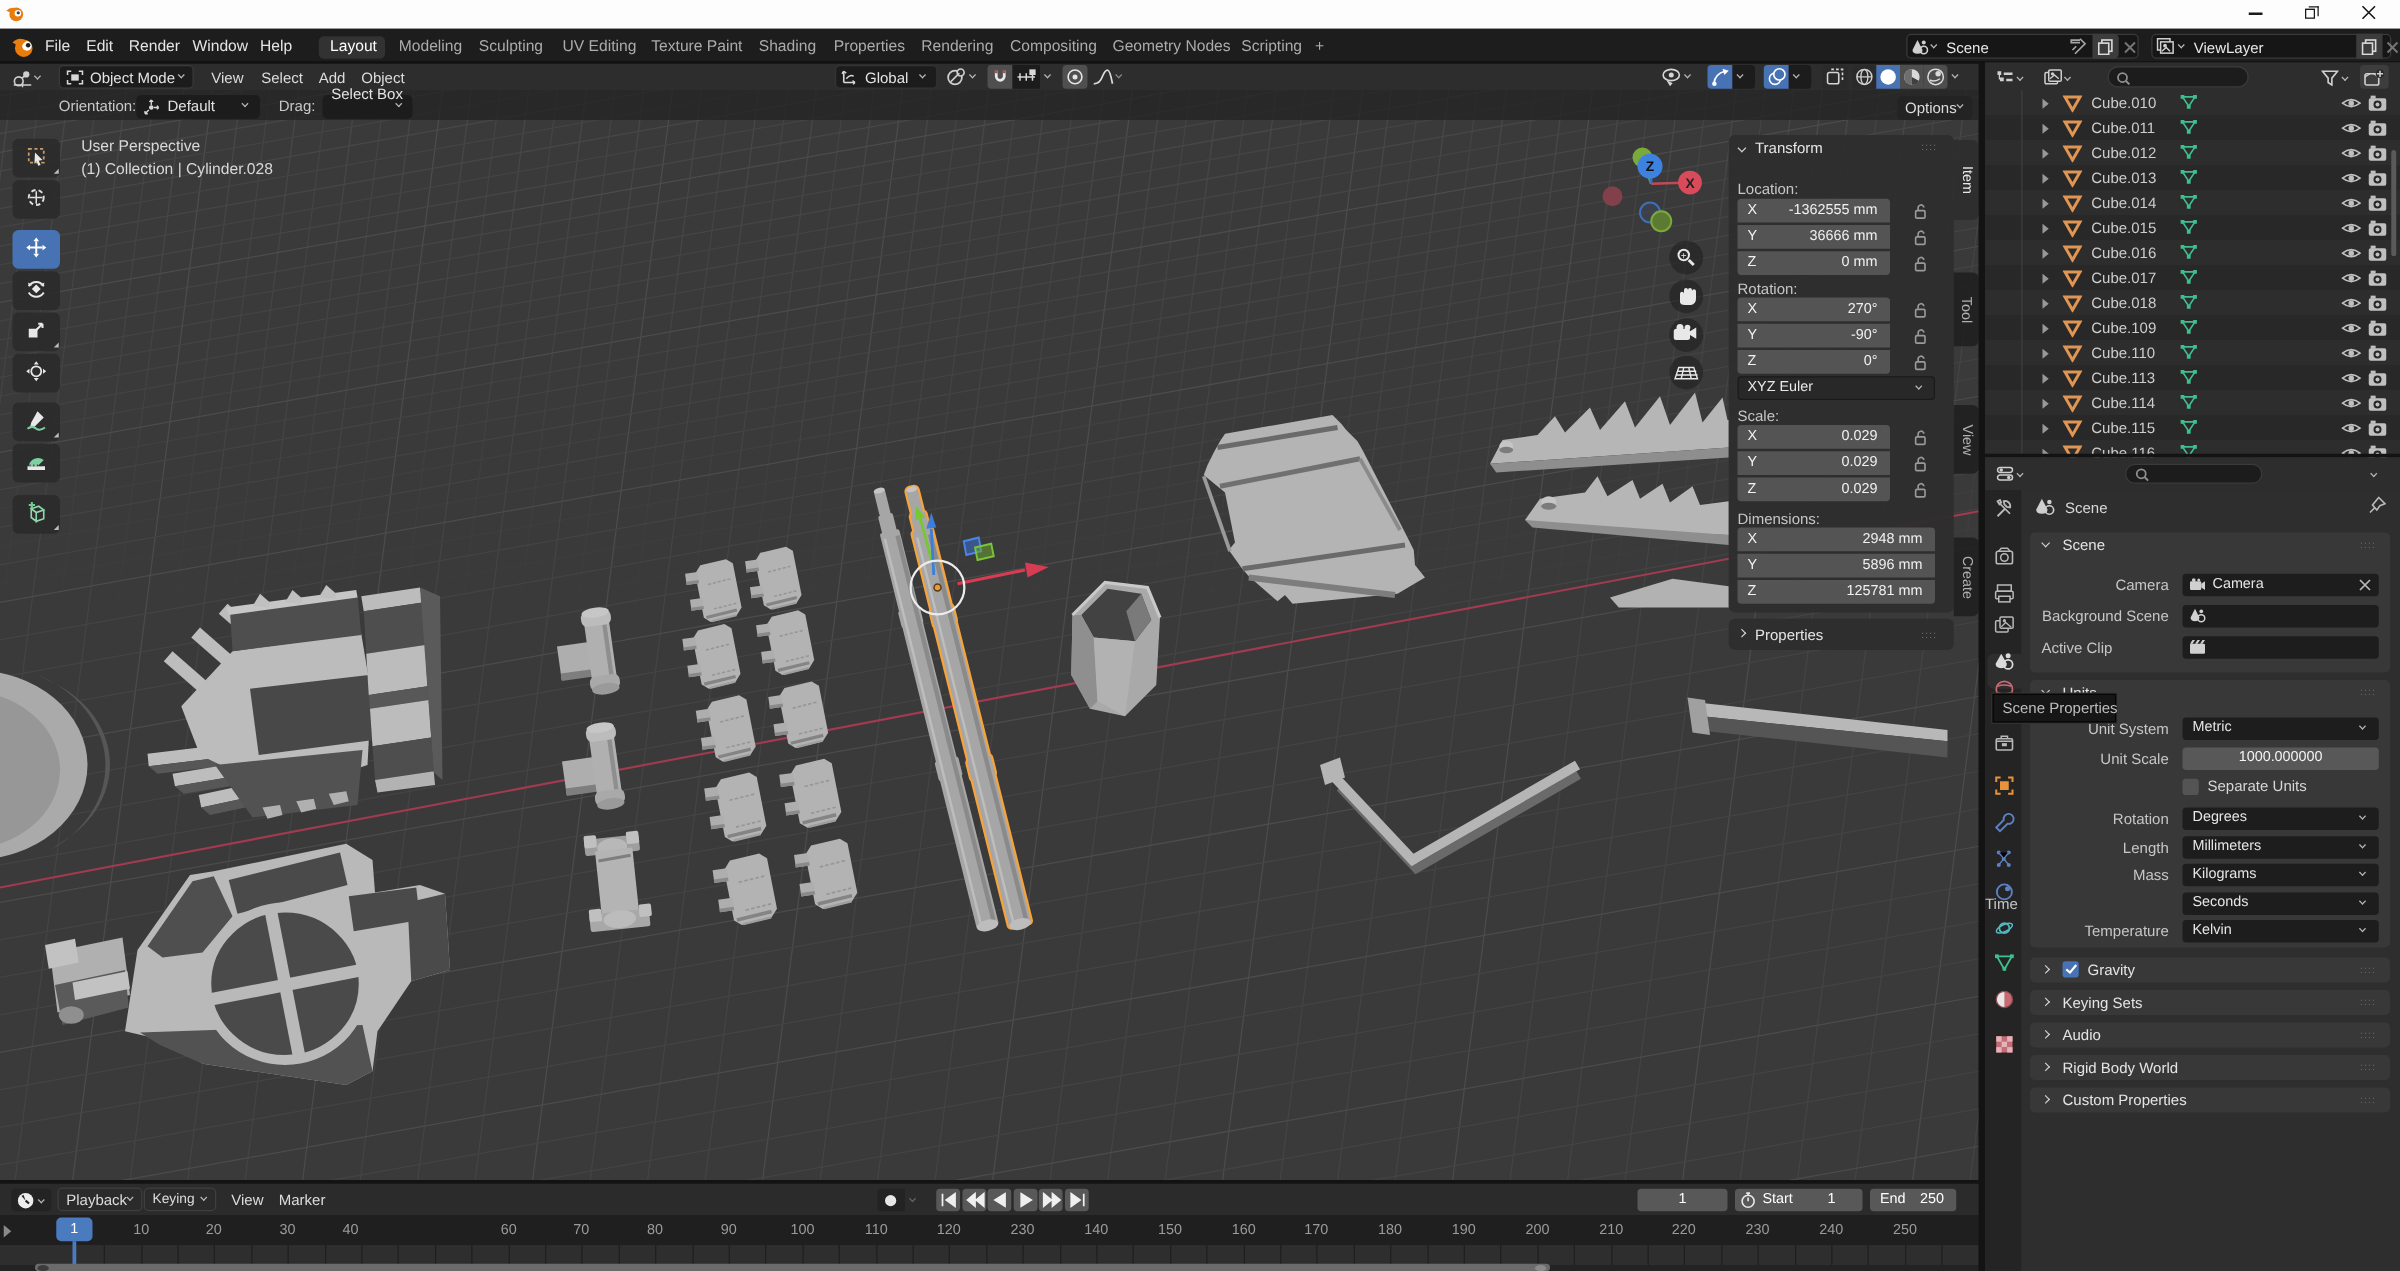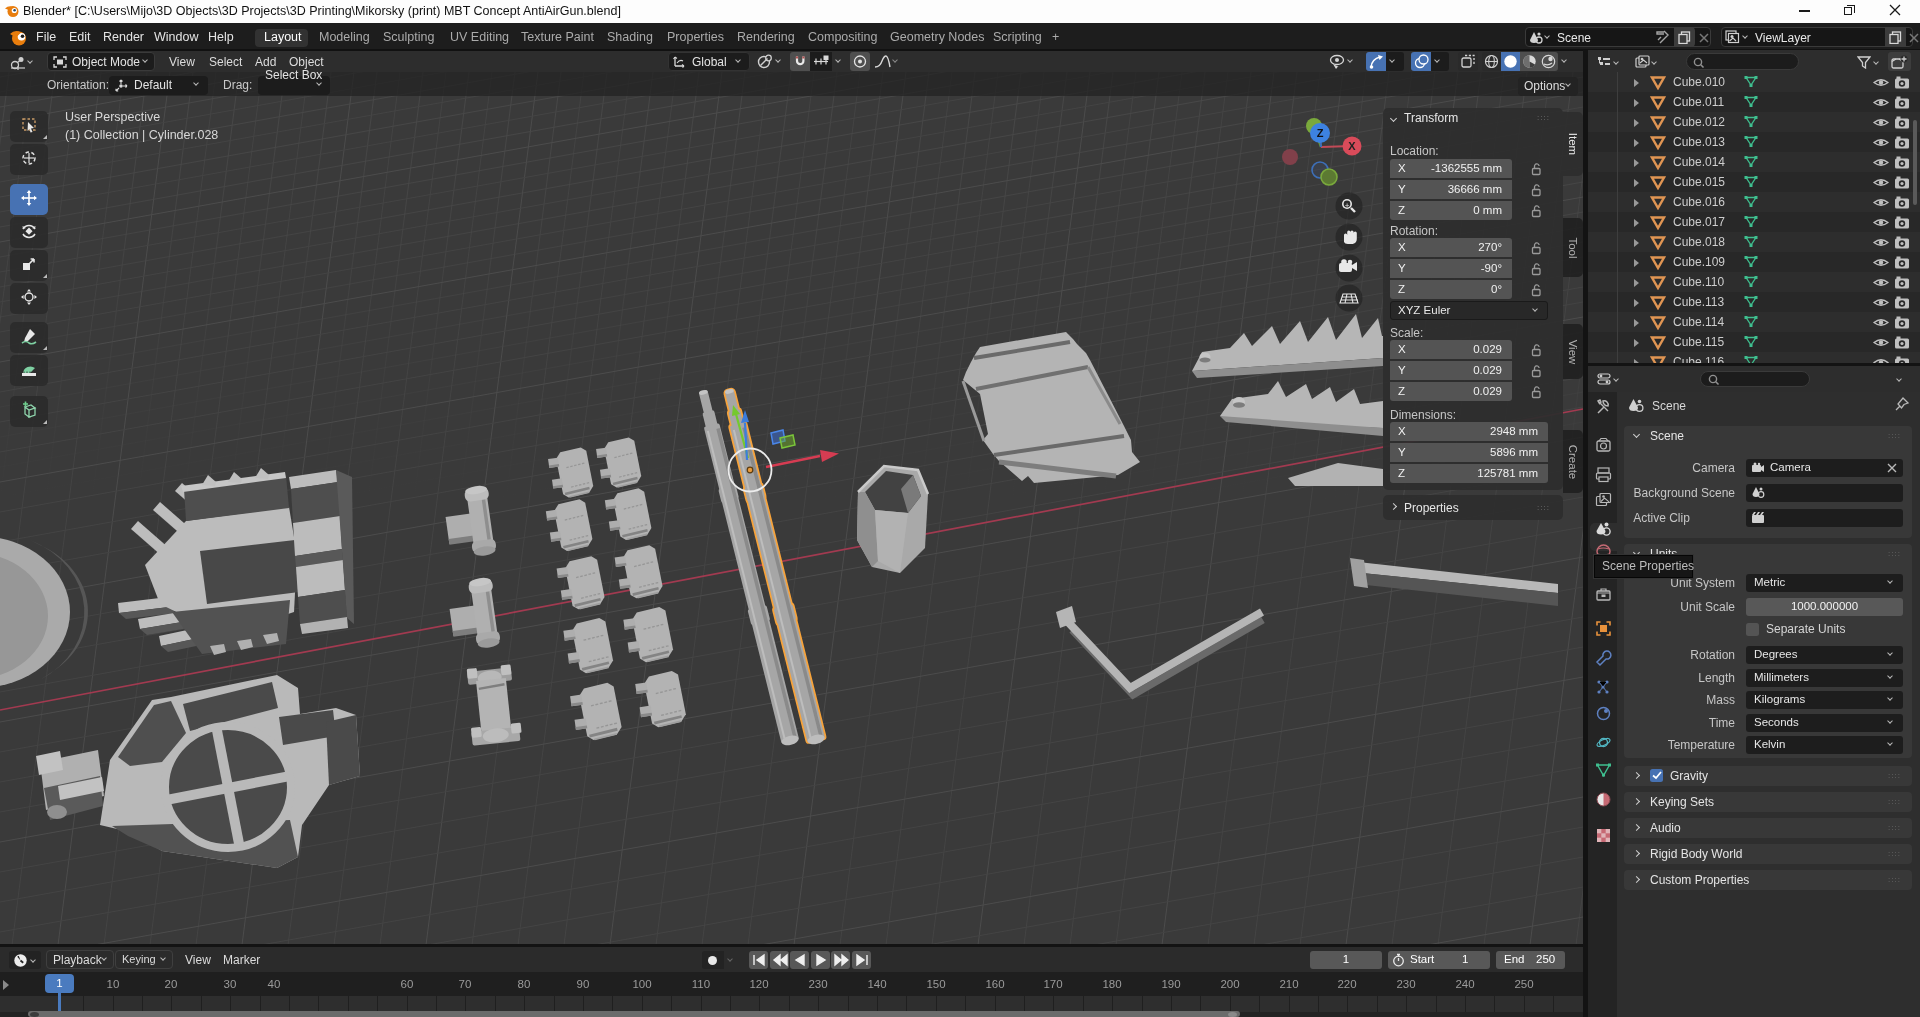--- a/index.html
+++ b/index.html
@@ -410,21 +410,20 @@
         <path d="M1343,222 h12 l3,9 h-18 Z M1347,222 l-2,9 M1351,222 l2,9 M1342,225 h15 M1341,228 h17" stroke="#e8e8e8" stroke-width="1.1" fill="none"></path>
       </g>
     </svg>
 <div style="position:absolute;left:0;top:0;width:1920px;height:23px;background:#fdfdfd"></div>
     <svg style="position:absolute;left:4px;top:3px" width="16" height="16">
       <circle cx="9" cy="8.5" r="5.5" fill="#e87d0d"></circle>
       <circle cx="10.3" cy="7.5" r="2.6" fill="#fff"></circle>
       <circle cx="10.6" cy="7.2" r="1.3" fill="#2a4a6a"></circle>
       <path d="M1,5.5 Q4.5,2 9.5,3.8 L6,7.5 Z" fill="#e87d0d"></path>
     </svg>
-    <div style="position:absolute;left:23px;top:4px;font-size:12.5px;color:#111;white-space:pre">Blender* [C:\Users\Mijo\3D Objects\3D Projects\3D Printing\Mikorsky (print) MBT Concept AntiAirGun.blend]</div>
     <div style="position:absolute;left:1799px;top:10px;width:11px;height:1.5px;background:#1a1a1a"></div>
     <div style="position:absolute;left:1844px;top:7px;width:8px;height:8px;border:1.2px solid #1a1a1a;background:#fdfdfd"></div>
     <div style="position:absolute;left:1846.5px;top:4.5px;width:8px;height:8px;border-top:1.2px solid #1a1a1a;border-right:1.2px solid #1a1a1a"></div>
     <div style="position:absolute;left:1844px;top:7px;width:8px;height:8px;border:1.2px solid #1a1a1a;background:#fdfdfd;border-top:1.2px solid #1a1a1a"></div>
     <svg style="position:absolute;left:1889px;top:4px" width="12" height="12">
       <path d="M1,1 L11,11 M11,1 L1,11" stroke="#1a1a1a" stroke-width="1.3"></path>
     </svg>
     <div style="position:absolute;left:0;top:23px;width:1920px;height:27px;background:#1d1d1d"></div>
     <svg style="position:absolute;left:9px;top:28px" width="20" height="19">
       <circle cx="10" cy="10.5" r="7" fill="#e87d0d"></circle>
@@ -821,21 +820,21 @@
     </svg>
     <div style="position:absolute;left:1410px;top:953px;font-size:11.5px;color:#fff">Start</div>
     <div style="position:absolute;left:1462px;top:953px;font-size:11.5px;color:#fff">1</div>
     <div style="position:absolute;left:1496px;top:951px;width:69px;height:18px;background:#585858;border-radius:3px"></div>
     <div style="position:absolute;left:1504px;top:953px;font-size:11.5px;color:#fff">End</div>
     <div style="position:absolute;left:1536px;top:953px;font-size:11.5px;color:#fff">250</div>
     <div style="position:absolute;left:0;top:972px;width:1583px;height:24px;background:#1f1f1f"></div>
     <span style="position:absolute;left:98px;top:978px;width:30px;text-align:center;font-size:11.5px;color:#9b9b9b">10</span>
     <span style="position:absolute;left:156px;top:978px;width:30px;text-align:center;font-size:11.5px;color:#9b9b9b">20</span>
     <span style="position:absolute;left:215px;top:978px;width:30px;text-align:center;font-size:11.5px;color:#9b9b9b">30</span>
-    <span style="position:absolute;left:259px;top:978px;width:30px;text-align:center;font-size:11.5px;color:#9b9b9b">40</span>
+    <span style="position:absolute;left:274px;top:978px;width:30px;font-size:11.5px;color:#9b9b9b">40</span>
     <span style="position:absolute;left:333px;top:999px;width:30px;text-align:center;font-size:11.5px;color:#9b9b9b">50</span>
     <span style="position:absolute;left:392px;top:978px;width:30px;text-align:center;font-size:11.5px;color:#9b9b9b">60</span>
     <span style="position:absolute;left:450px;top:978px;width:30px;text-align:center;font-size:11.5px;color:#9b9b9b">70</span>
     <span style="position:absolute;left:509px;top:978px;width:30px;text-align:center;font-size:11.5px;color:#9b9b9b">80</span>
     <span style="position:absolute;left:568px;top:978px;width:30px;text-align:center;font-size:11.5px;color:#9b9b9b">90</span>
     <span style="position:absolute;left:627px;top:978px;width:30px;text-align:center;font-size:11.5px;color:#9b9b9b">100</span>
     <span style="position:absolute;left:686px;top:978px;width:30px;text-align:center;font-size:11.5px;color:#9b9b9b">110</span>
     <span style="position:absolute;left:744px;top:978px;width:30px;text-align:center;font-size:11.5px;color:#9b9b9b">120</span>
     <span style="position:absolute;left:803px;top:978px;width:30px;text-align:center;font-size:11.5px;color:#9b9b9b">230</span>
     <span style="position:absolute;left:862px;top:978px;width:30px;text-align:center;font-size:11.5px;color:#9b9b9b">140</span>
@@ -1420,21 +1419,21 @@
     <div style="position:absolute;left:1754px;top:648px;font-size:11.5px;color:#e6e6e6">Degrees</div>
     <span style="position:absolute;left:1888px;top:651px;width:4px;height:4px;border-right:1.6px solid #b9b9b9;border-bottom:1.6px solid #b9b9b9;transform:rotate(45deg)"></span>
     <div style="position:absolute;left:1588px;top:671px;width:147px;text-align:right;font-size:12px;color:#c6c6c6">Length</div>
     <div style="position:absolute;left:1746px;top:669px;width:157px;height:18px;background:#1d1d1d;border-radius:3px"></div>
     <div style="position:absolute;left:1754px;top:671px;font-size:11.5px;color:#e6e6e6">Millimeters</div>
     <span style="position:absolute;left:1888px;top:674px;width:4px;height:4px;border-right:1.6px solid #b9b9b9;border-bottom:1.6px solid #b9b9b9;transform:rotate(45deg)"></span>
     <div style="position:absolute;left:1588px;top:693px;width:147px;text-align:right;font-size:12px;color:#c6c6c6">Mass</div>
     <div style="position:absolute;left:1746px;top:691px;width:157px;height:18px;background:#1d1d1d;border-radius:3px"></div>
     <div style="position:absolute;left:1754px;top:693px;font-size:11.5px;color:#e6e6e6">Kilograms</div>
     <span style="position:absolute;left:1888px;top:696px;width:4px;height:4px;border-right:1.6px solid #b9b9b9;border-bottom:1.6px solid #b9b9b9;transform:rotate(45deg)"></span>
-    <div style="position:absolute;left:1588px;top:716px;width:147px;text-align:right;font-size:12px;color:#c6c6c6">Time</div>
+    <div style="position:absolute;left:1588px;top:716px;width:147px;font-size:12px;color:#c6c6c6">Time</div>
     <div style="position:absolute;left:1746px;top:714px;width:157px;height:18px;background:#1d1d1d;border-radius:3px"></div>
     <div style="position:absolute;left:1754px;top:716px;font-size:11.5px;color:#e6e6e6">Seconds</div>
     <span style="position:absolute;left:1888px;top:719px;width:4px;height:4px;border-right:1.6px solid #b9b9b9;border-bottom:1.6px solid #b9b9b9;transform:rotate(45deg)"></span>
     <div style="position:absolute;left:1588px;top:738px;width:147px;text-align:right;font-size:12px;color:#c6c6c6">Temperature</div>
     <div style="position:absolute;left:1746px;top:736px;width:157px;height:18px;background:#1d1d1d;border-radius:3px"></div>
     <div style="position:absolute;left:1754px;top:738px;font-size:11.5px;color:#e6e6e6">Kelvin</div>
     <span style="position:absolute;left:1888px;top:741px;width:4px;height:4px;border-right:1.6px solid #b9b9b9;border-bottom:1.6px solid #b9b9b9;transform:rotate(45deg)"></span>
     <div style="position:absolute;left:1624px;top:766px;width:288px;height:20px;background:#383838;border-radius:4px"></div>
     <span style="position:absolute;left:1634px;top:773px;width:5px;height:5px;border-right:1.6px solid #cfcfcf;border-bottom:1.6px solid #cfcfcf;transform:rotate(-45deg)"></span>
     <div style="position:absolute;left:1650px;top:769px;width:13px;height:13px;background:#4772b3;border-radius:2.5px"></div>

